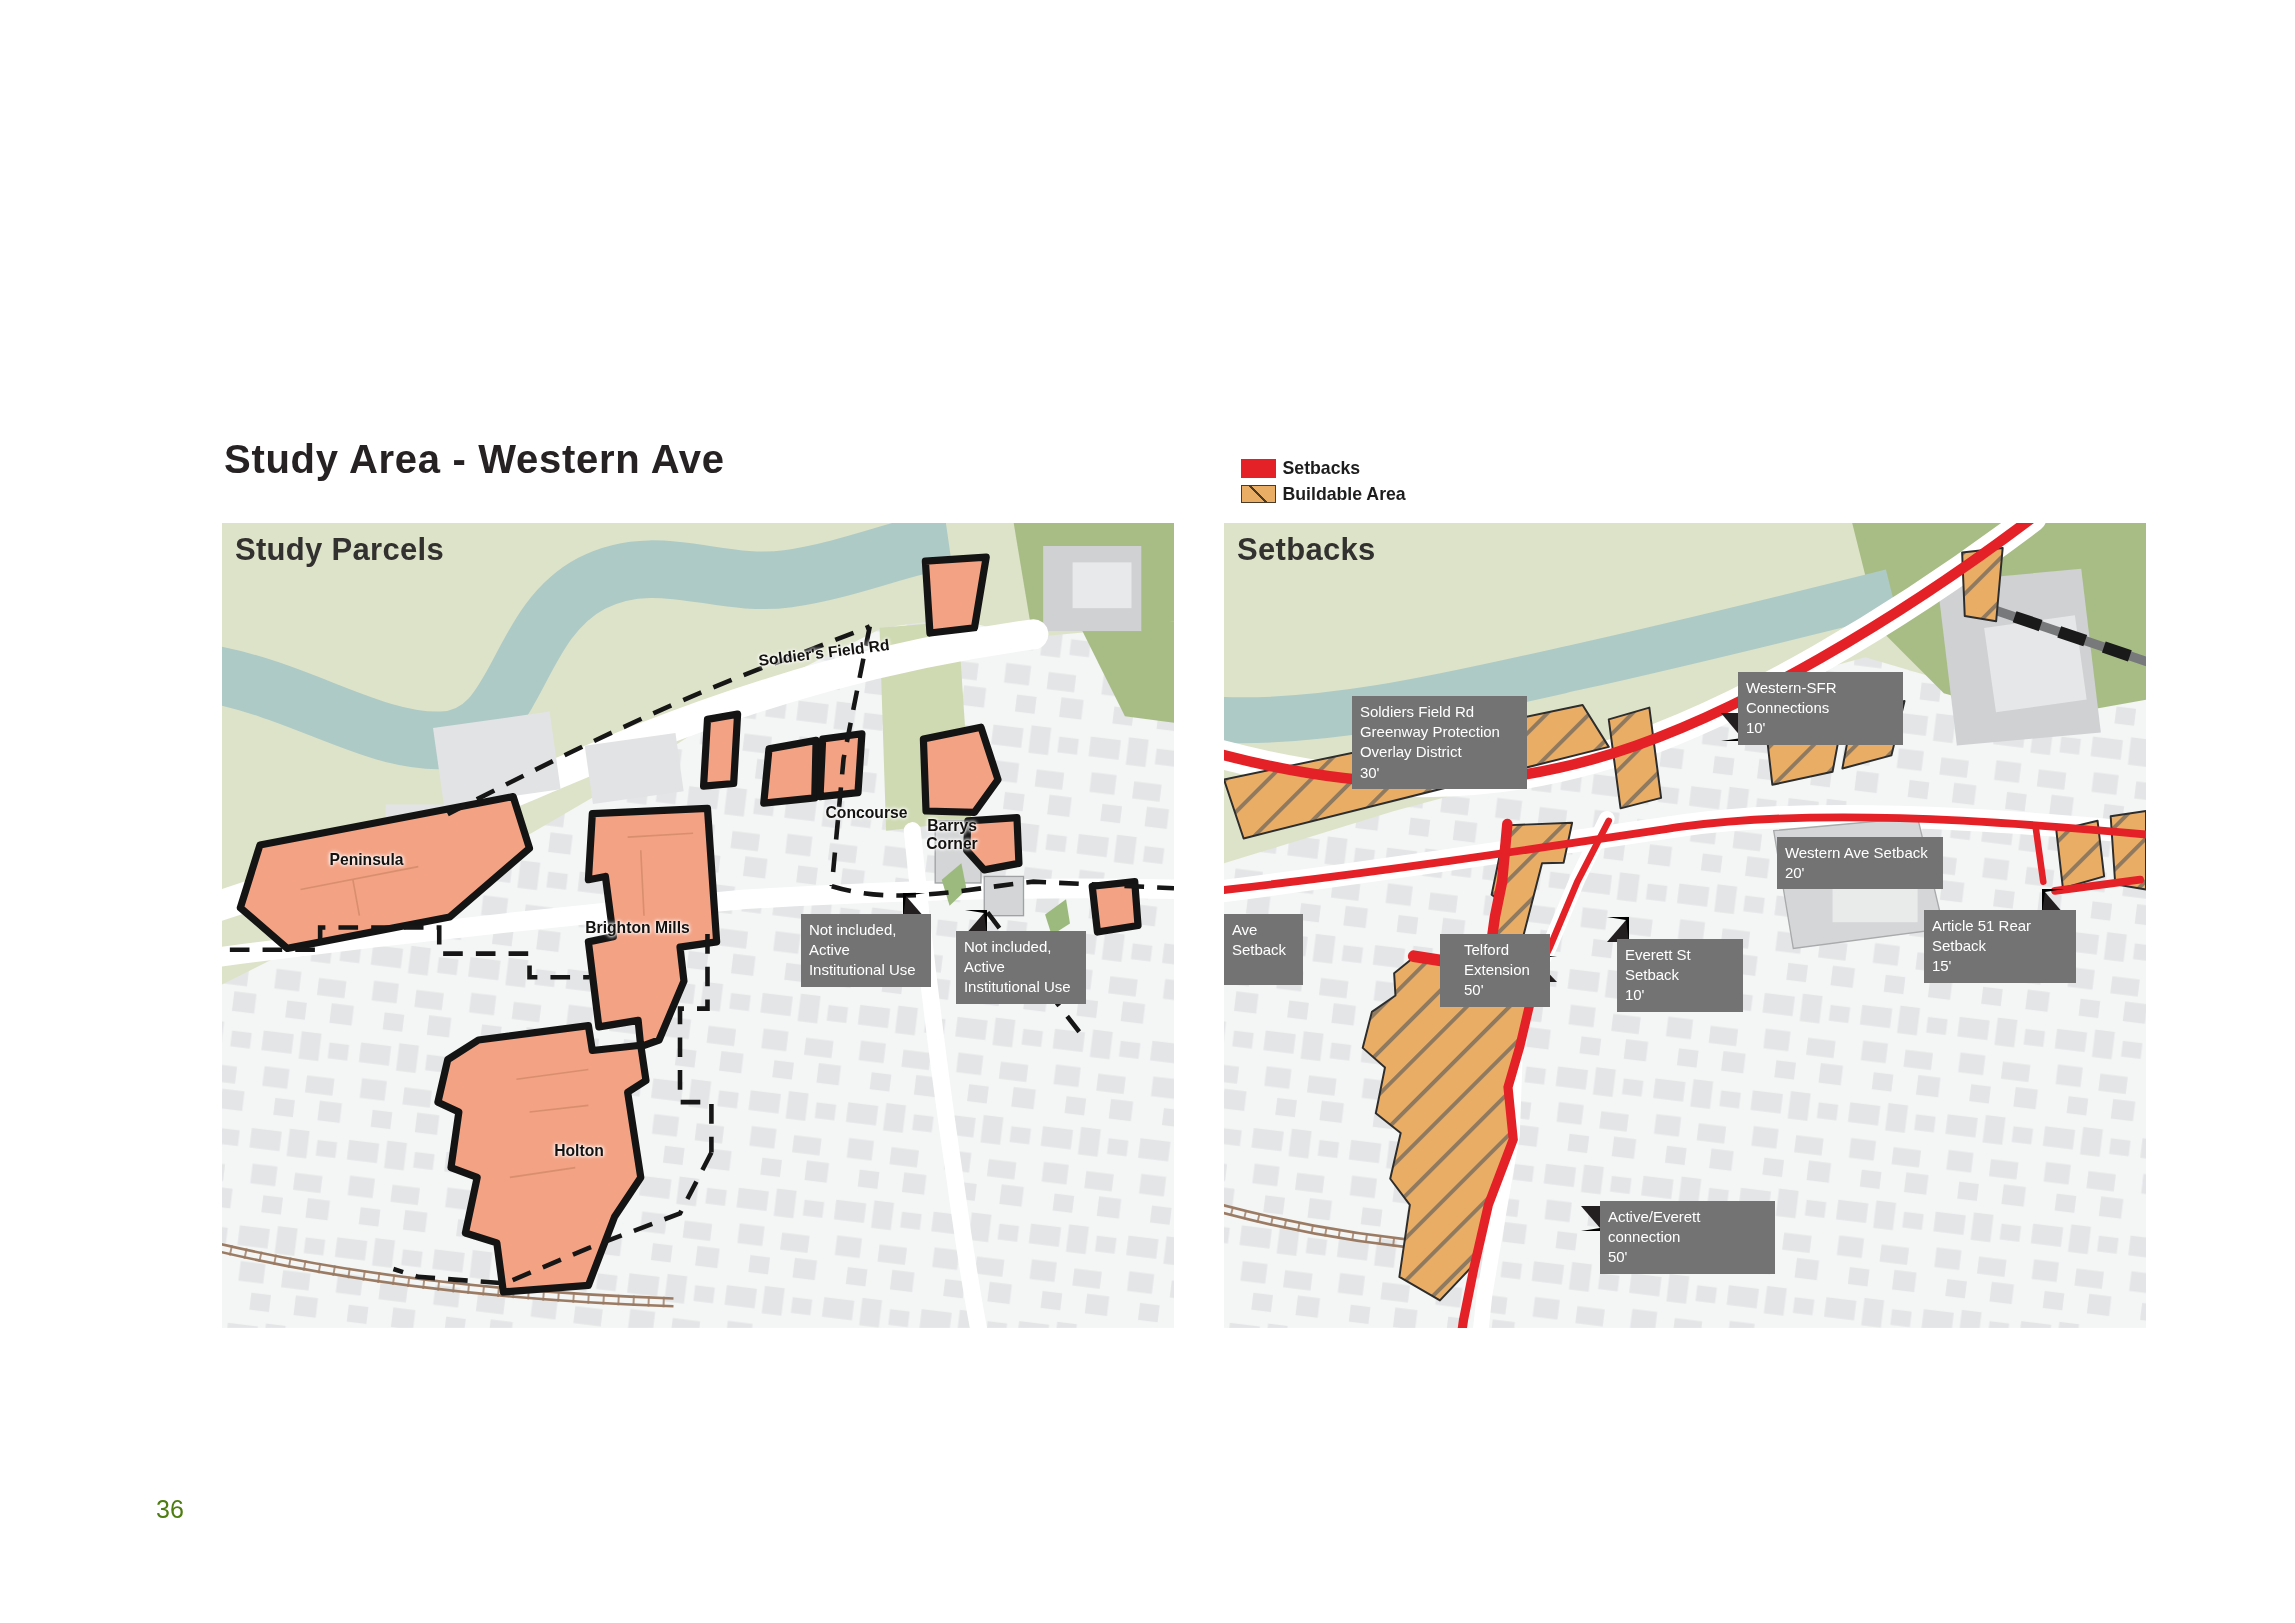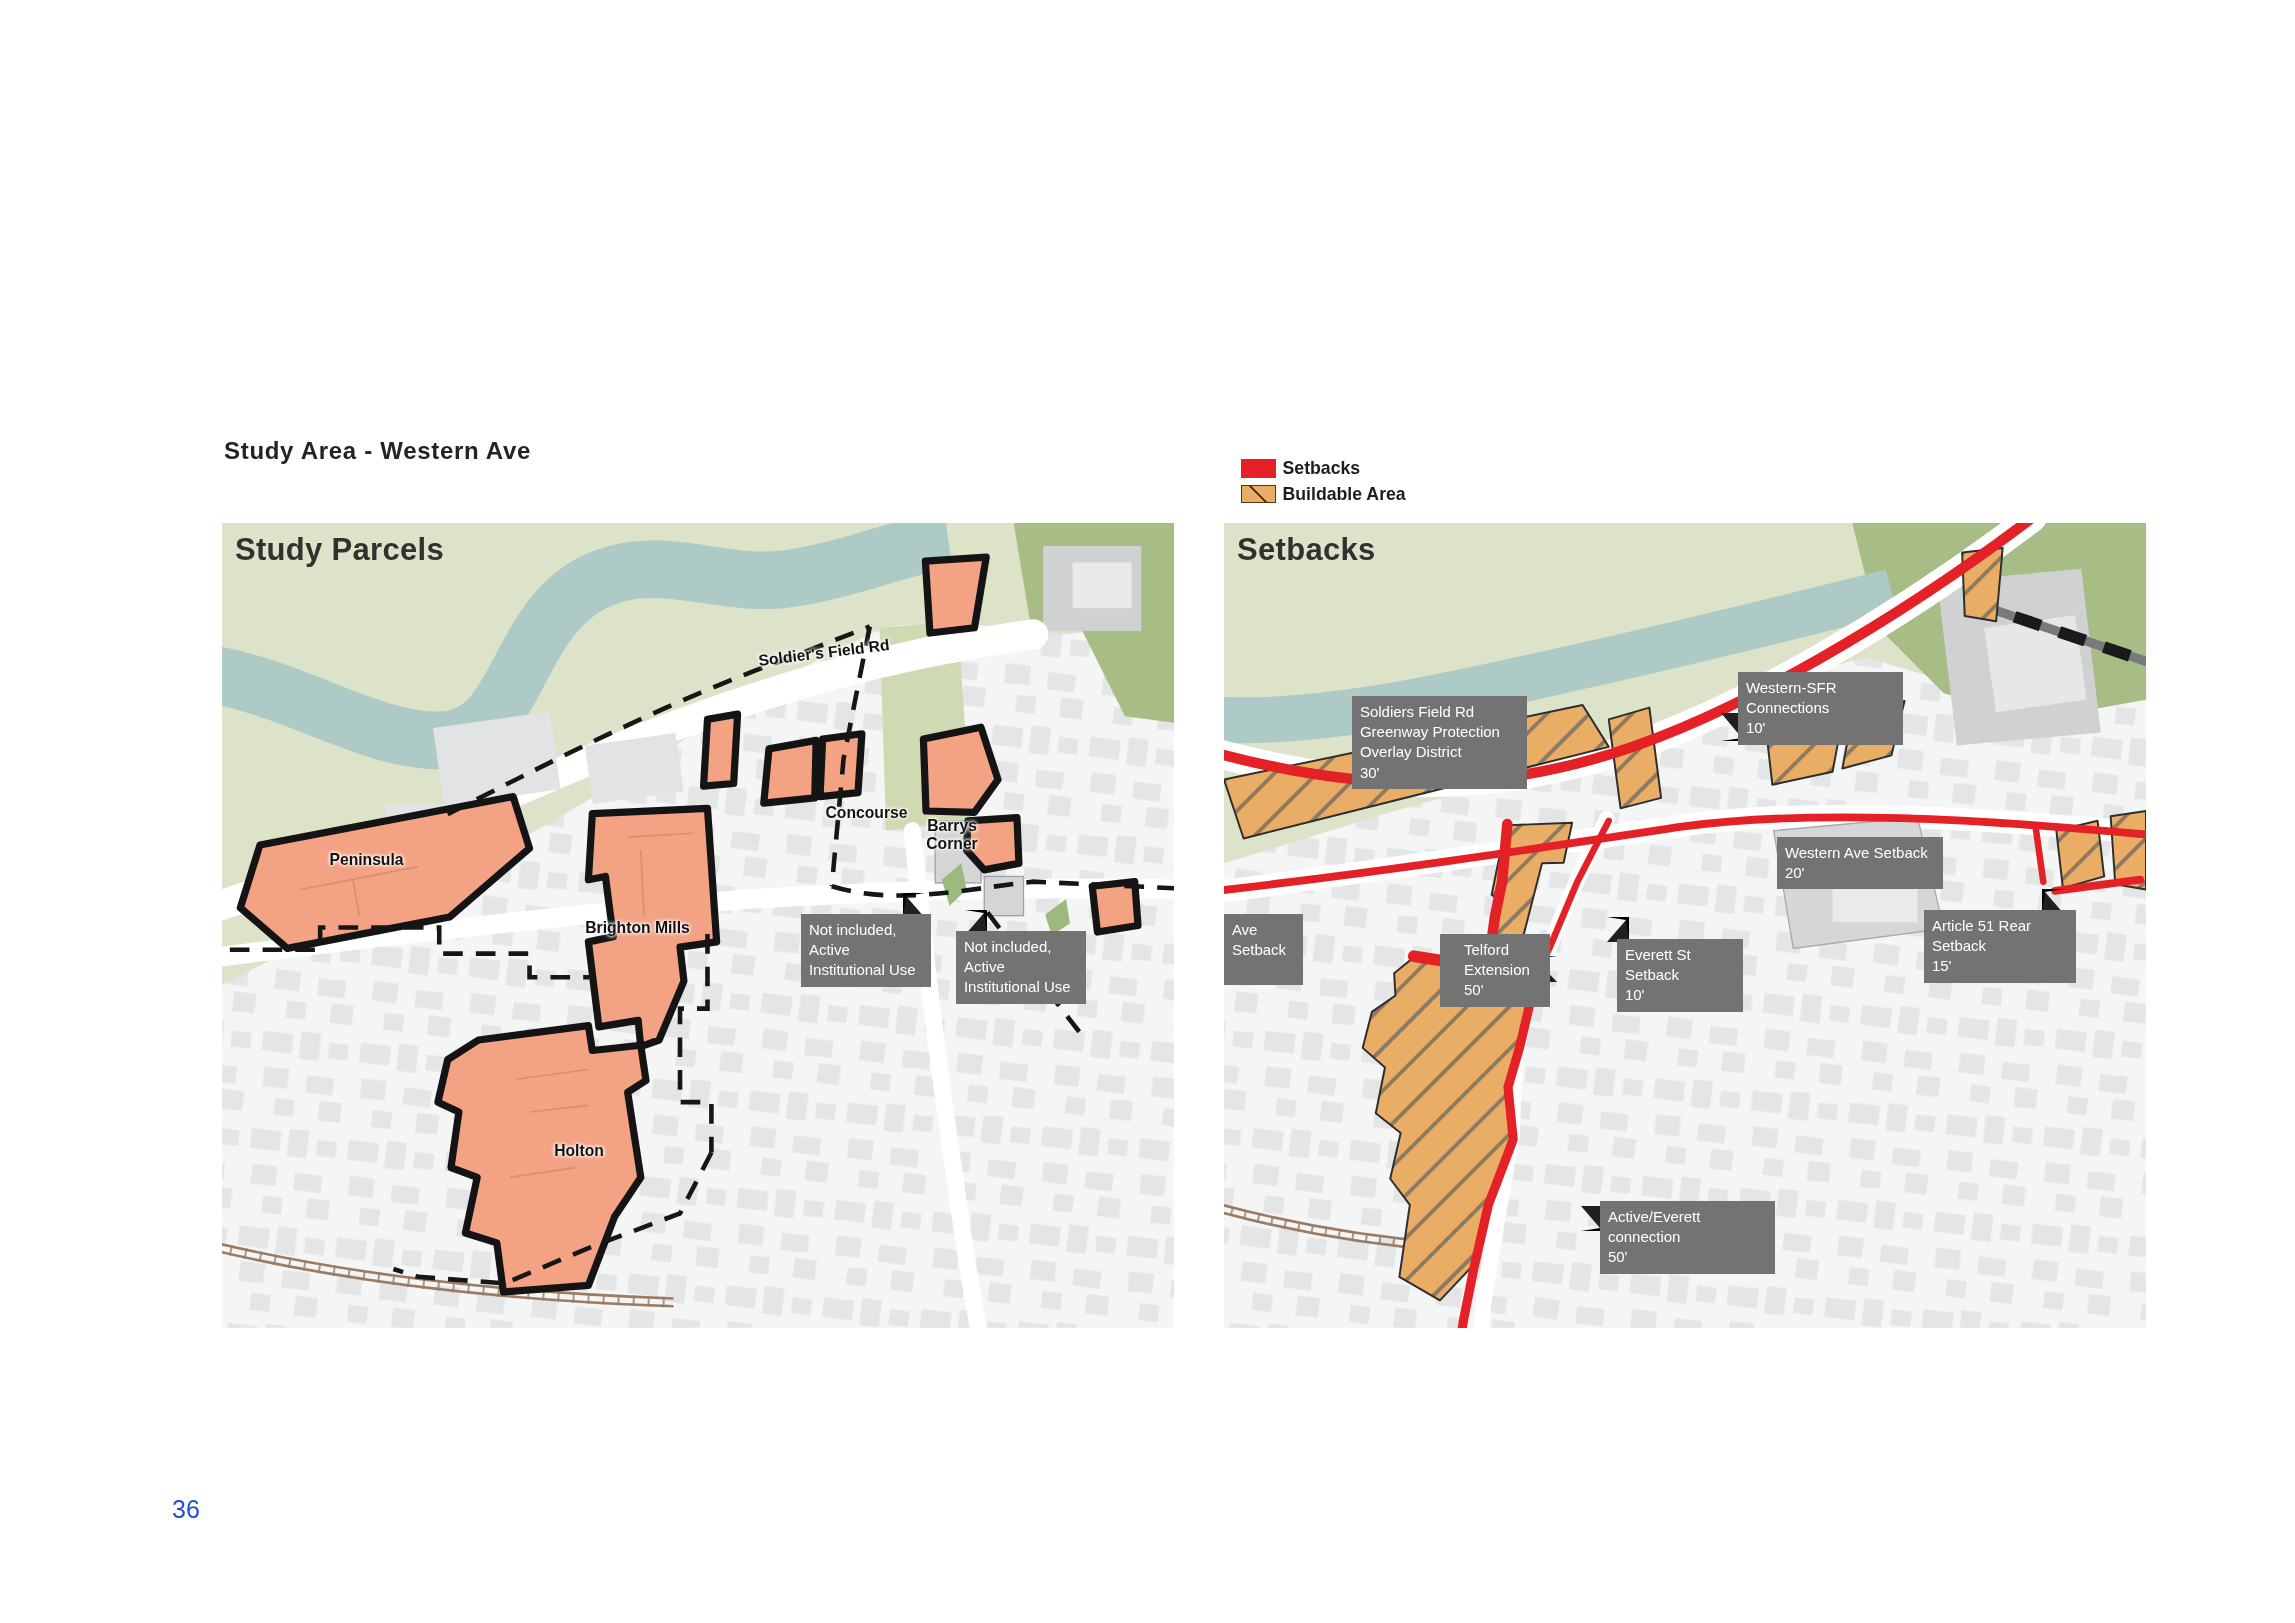--- a/index.html
+++ b/index.html
@@ -2,21 +2,21 @@
 <html style="font-size:10.5px"><head>
 <meta charset="utf-8">
 <style>
   html,body{margin:0;padding:0;}
   body{
     width:2295px;height:1623px;position:relative;background:#ffffff;
     font-family:"Liberation Sans", sans-serif;overflow:hidden;
   }
   .page-title{
     position:absolute;left:224px;top:437px;
-    font-size:24px;font-weight:600;color:#262223;letter-spacing:0.7px;
+    font-size:40px;font-weight:600;color:#262223;letter-spacing:0.7px;
   }
   .legend{position:absolute;left:1241px;top:458px;}
   .legend-row{display:flex;align-items:center;margin-bottom:4.6px;}
   .legend-swatch{width:35px;height:18.3px;margin-right:6.5px;flex:0 0 auto;}
   .sw-red{background:#e32126;}
   .sw-tan{
     background:linear-gradient(45deg, rgba(0,0,0,0) 46%, #4a3a28 46%, #4a3a28 53%, rgba(0,0,0,0) 53%), #e9ad66;
     border:1.3px solid #4a3a28;box-sizing:border-box;
   }
   .legend-label{font-size:17.7px;font-weight:600;color:#1d1d1d;}
@@ -39,22 +39,22 @@
     box-sizing:border-box;
   }
   .pointer{position:absolute;width:0;height:0;border-style:solid;z-index:5;}
   .pt-dr{border-top:26px solid #231f20;border-right:22px solid transparent;}
   .pt-dl{border-top:25px solid #231f20;border-left:21px solid transparent;}
   .pt-r{border-bottom:23.6px solid #231f20;border-right:22px solid transparent;}
   .pt-ul{border-bottom:22px solid #231f20;border-left:19.6px solid transparent;}
   .pt-ur{border-bottom:22px solid #231f20;border-right:19.6px solid transparent;}
   .pt-l{border-top:22px solid #231f20;border-left:19.6px solid transparent;}
   .page-number{
-    position:absolute;left:172px;top:1495px;
-    font-size:25px;color:#1d4ed8;font-weight:400;
+    position:absolute;left:156px;top:1495px;
+    font-size:25px;color:#4d7c0f;font-weight:400;
   }
 </style>
 </head>
 <body>
 
 <div class="page-title">Study Area - Western Ave</div>
 
 <div class="legend">
   <div class="legend-row">
     <div class="legend-swatch sw-red"></div>

